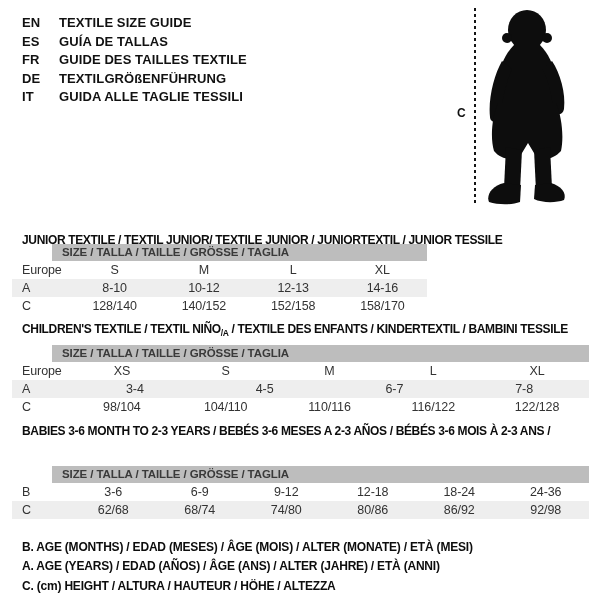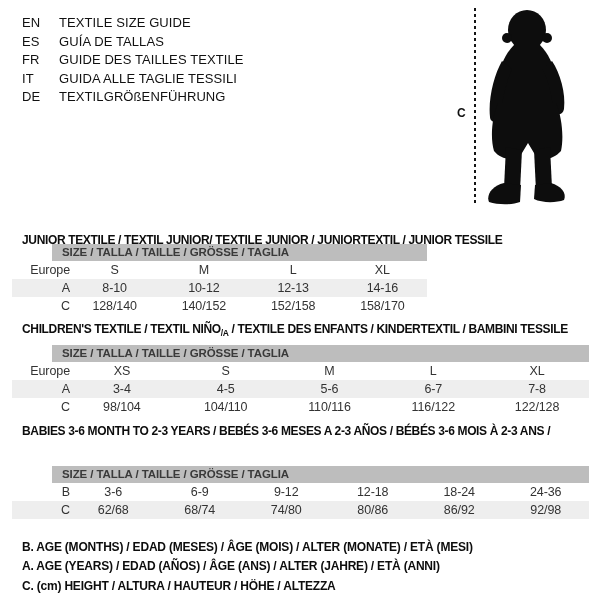--- a/index.html
+++ b/index.html
@@ -3,21 +3,21 @@
 <meta charset="utf-8">
 <style>
   html,body{margin:0;padding:0;background:#ffffff;}
   body{
     position:relative;width:600px;height:600px;overflow:hidden;
     font-family:"Liberation Sans", sans-serif;color:#1c1c1c;
     -webkit-font-smoothing:antialiased;
   }
   
   .lang-list{position:absolute;top:14px;left:22px;}
-  .lang-row{display:flex;line-height:18.5px;font-size:13px;font-weight:normal;letter-spacing:0.1px;color:#111;}
+  .lang-row{display:flex;line-height:18.5px;font-size:13px;font-weight:bold;letter-spacing:0.1px;color:#111;}
   .lang-code{width:37px;}
   
   .height-label{position:absolute;left:457px;top:106px;font-size:12px;font-weight:bold;color:#111;}
   .dash-line{position:absolute;left:474px;top:8px;width:2px;height:198px;
     background:repeating-linear-gradient(to bottom,#151515 0 3px,transparent 3px 6px);}
   .baby-wrap{position:absolute;left:486px;top:9px;width:100px;height:198px;}
   
   .sec-title{position:absolute;left:22px;font-size:12px;font-weight:bold;color:#0d0d0d;
     letter-spacing:-0.35px;line-height:16.5px;white-space:nowrap;}
   .sec-title .sub{font-size:8.5px;vertical-align:sub;}
@@ -25,21 +25,21 @@
   #title-1{top:321px;text-align:center;}
   #title-2{top:423px;}
   
   .size-table{position:absolute;left:12px;}
   #table-0{top:244px;width:415px;}
   #table-1{top:345px;width:577px;}
   #table-2{top:466px;width:577px;}
   .bar{height:17px;line-height:17px;font-size:11.5px;font-weight:600;color:#3a3a3a;
     padding-left:10px;box-sizing:border-box;letter-spacing:-0.1px;margin-left:40px;}
   .trow{display:flex;height:18px;line-height:18px;font-size:12.5px;color:#333;letter-spacing:-0.1px;}
-  .tlabel{width:58px;padding-left:10px;box-sizing:border-box;text-align:right;}
+  .tlabel{width:58px;padding-left:10px;box-sizing:border-box;}
   .tcell{flex:1;text-align:center;}
   
   .footnotes{position:absolute;left:22px;top:538px;font-size:12px;font-weight:bold;
     line-height:19.3px;color:#0d0d0d;letter-spacing:-0.2px;white-space:nowrap;}
 </style>
 </head>
 <body>
 
 <div class="lang-list">
     <div class="lang-row">
@@ -48,26 +48,26 @@
     </div>
     <div class="lang-row">
       <span class="lang-code">ES</span>
       <span>GUÍA DE TALLAS</span>
     </div>
     <div class="lang-row">
       <span class="lang-code">FR</span>
       <span>GUIDE DES TAILLES TEXTILE</span>
     </div>
     <div class="lang-row">
+      <span class="lang-code">DE</span>
+      <span>TEXTILGRÖßENFÜHRUNG</span>
+    </div>
+    <div class="lang-row">
       <span class="lang-code">IT</span>
       <span>GUIDA ALLE TAGLIE TESSILI</span>
-    </div>
-    <div class="lang-row">
-      <span class="lang-code">DE</span>
-      <span>TEXTILGRÖßENFÜHRUNG</span>
     </div>
   </div>
 
 <span class="height-label">C</span>
 <div class="dash-line"></div>
 <div class="baby-wrap">
   <svg width="100" height="198" viewBox="0 0 100 198" xmlns="http://www.w3.org/2000/svg">
     <g id="baby-fill" fill="#0d0d0d">
       <ellipse cx="41" cy="21" rx="19" ry="20"></ellipse>
       <circle cx="21" cy="29" r="5"></circle>
@@ -118,21 +118,20 @@
       <span class="tcell">XS</span>
       <span class="tcell">S</span>
       <span class="tcell">M</span>
       <span class="tcell">L</span>
       <span class="tcell">XL</span>
     </div>
     <div class="trow" style="background: rgb(238, 238, 238);">
       <span class="tlabel">A</span>
       <span class="tcell">3-4</span>
       <span class="tcell">4-5</span>
-      <span class="tcell">5-6</span>
       <span class="tcell">6-7</span>
       <span class="tcell">7-8</span>
     </div>
     <div class="trow">
       <span class="tlabel">C</span>
       <span class="tcell">98/104</span>
       <span class="tcell">104/110</span>
       <span class="tcell">110/116</span>
       <span class="tcell">116/122</span>
       <span class="tcell">122/128</span>

